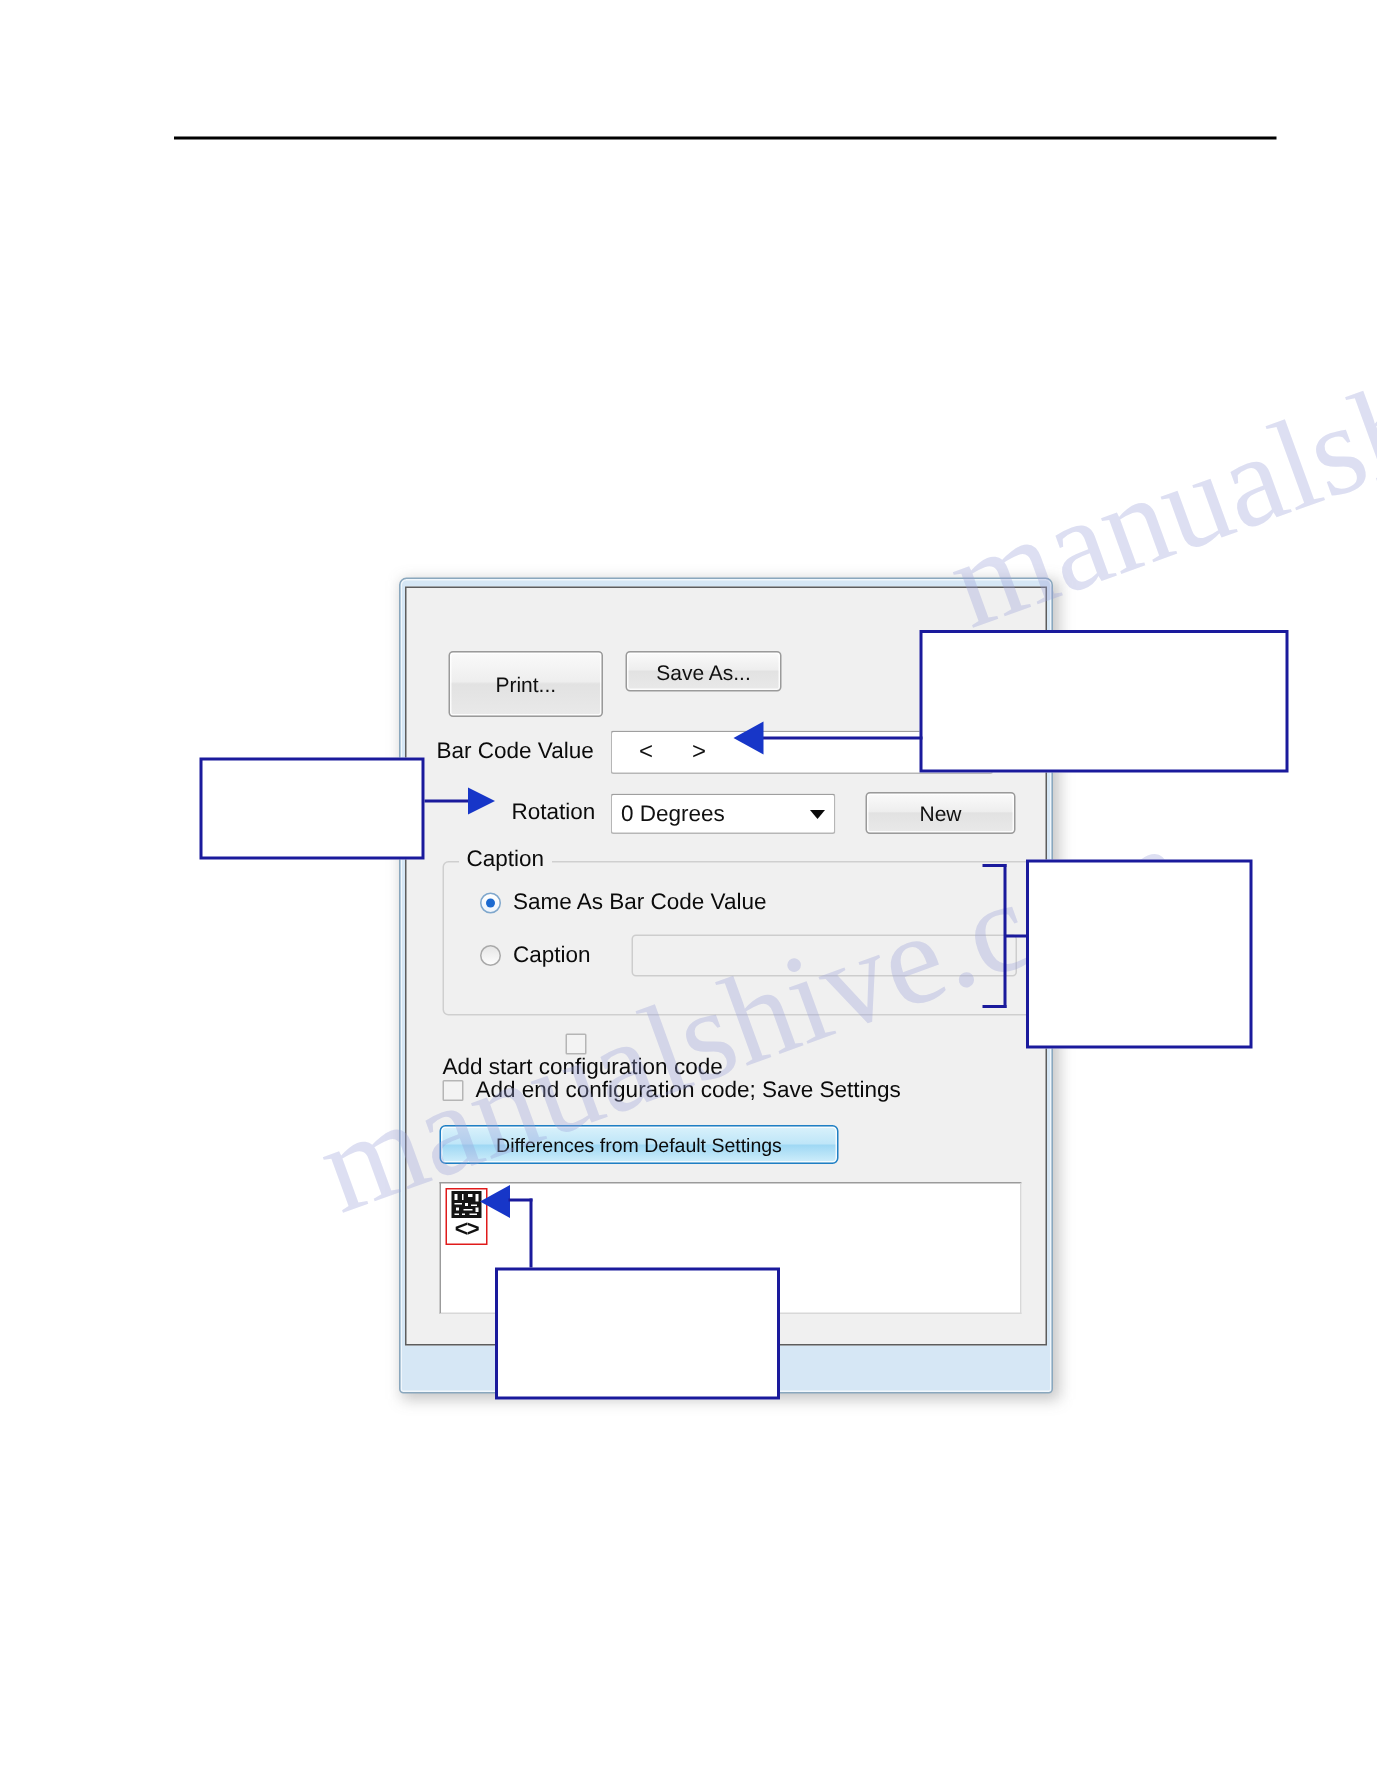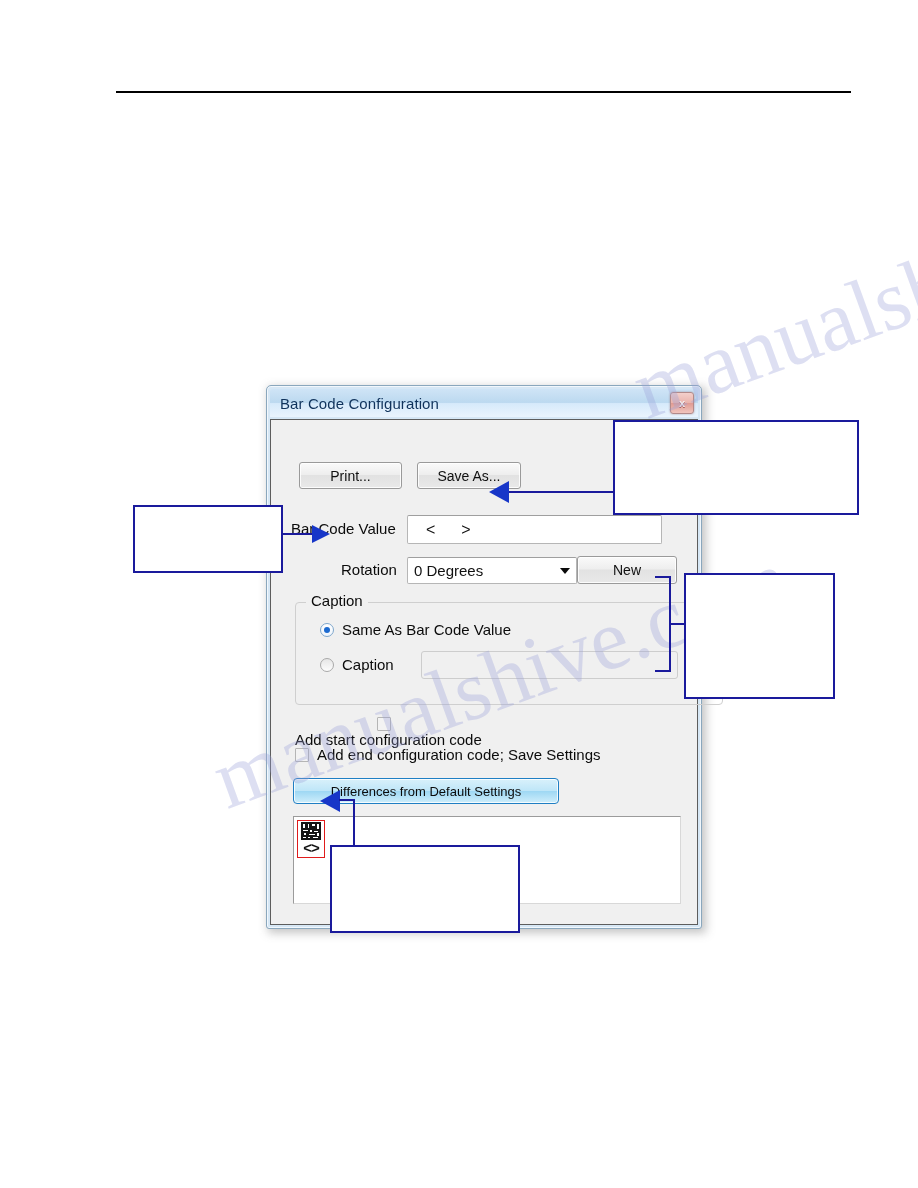--- a/index.html
+++ b/index.html
@@ -147,33 +147,33 @@
     display: flex;
     align-items: center;
     padding: 0 6px;
   }
   .label {
     font-family: "Liberation Sans", sans-serif;
     font-size: 15px;
     color: #0b0b0b;
     white-space: nowrap;
   }
-  #print-button  { position: absolute; left: 28px;  top: 42px; width: 103px; height: 27px; }
+  #print-button  { position: absolute; left: 28px;  top: 42px; width: 103px; height: 44px; }
   #saveas-button { position: absolute; left: 146px; top: 42px; width: 104px; height: 27px; }
 
   #barcode-value-label { position: absolute; left: 20px; top: 100px; }
   #barcode-value-field {
     position: absolute; left: 136px; top: 95px; width: 255px; height: 29px;
     font-size: 16px; letter-spacing: 0; padding-left: 18px;
   }
   .angle-pair { display: flex; gap: 26px; font-family: "Liberation Sans", sans-serif; font-size: 16px; color:#111; }
 
   #rotation-label { position: absolute; left: 49px; top: 141px; margin-left: 21px; }
   #rotation-select {
-    position: absolute; left: 136px; top: 137px; width: 170px; height: 27px;
+    position: absolute; left: 136px; top: 137px; width: 150px; height: 27px;
     background: #ffffff;
   }
   #rotation-select .sel-text { flex: 1; font-size: 15px; }
   .caret {
     width: 0; height: 0;
     border-left: 5px solid transparent;
     border-right: 5px solid transparent;
     border-top: 6px solid #0a0a0a;
     margin-left: 4px;
   }
@@ -336,26 +336,20 @@
 
 <div class="watermark">
   <div class="wm-text wm-a">manualshive.com</div>
   <div class="wm-text wm-b">manualshive.com</div>
 </div>
 
 <div class="dialog-shadow"></div>
 
 <div class="dialog">
 
-  <div class="titlebar">
-    <div class="title-text">Bar Code Configuration</div>
-    <div class="close-btn">
-      <span class="close-x">x</span>
-    </div>
-  </div>
 
   <div class="client">
 
     <div class="btn" id="print-button">Print...</div>
     <div class="btn" id="saveas-button">Save As...</div>
 
     <div class="label" id="barcode-value-label">Bar Code Value</div>
     <div class="field" id="barcode-value-field">
       <div class="angle-pair">
         <span>&lt;</span>

